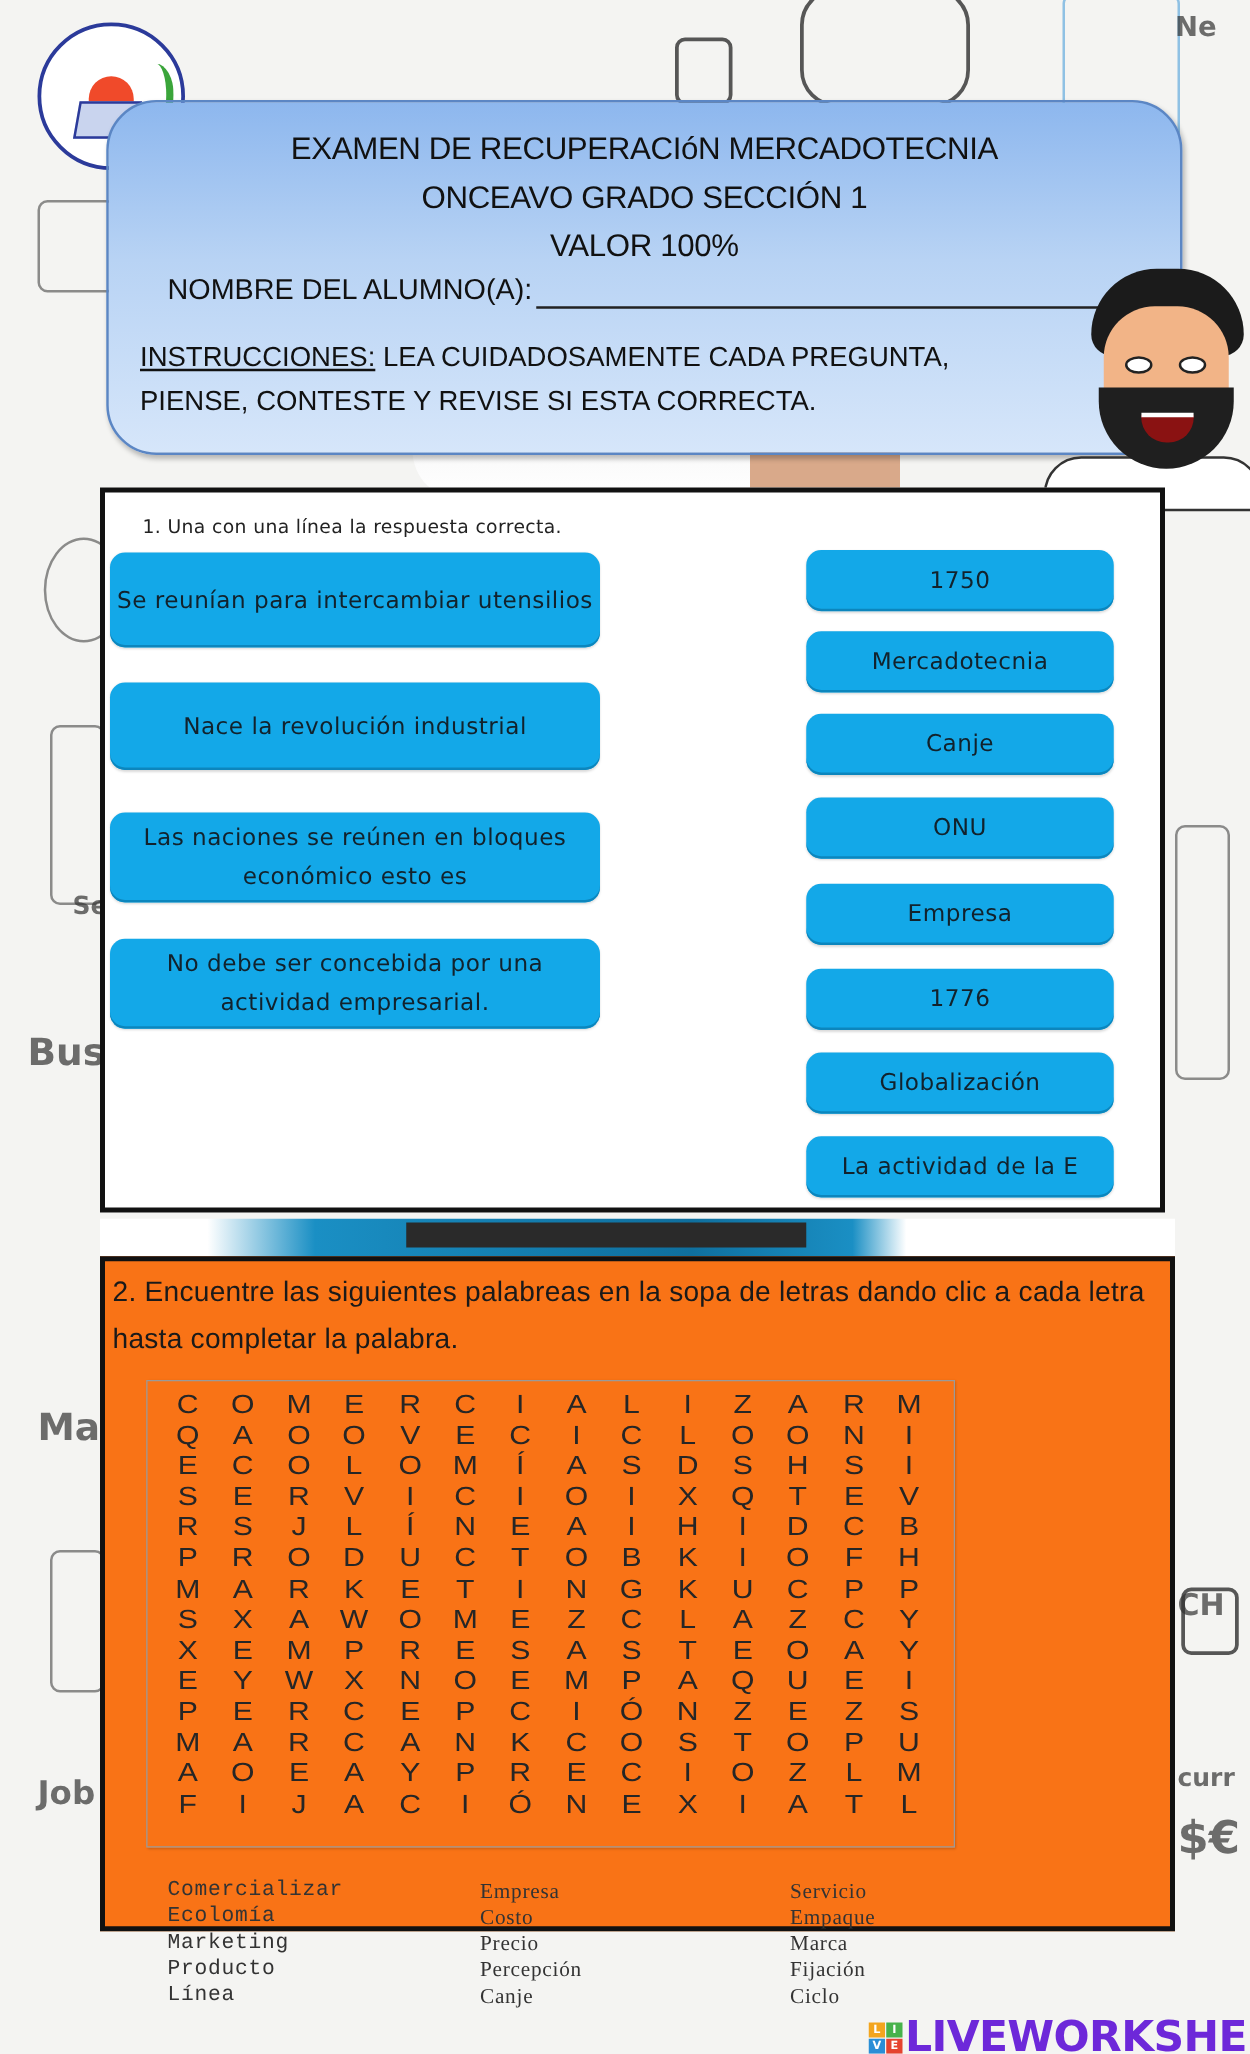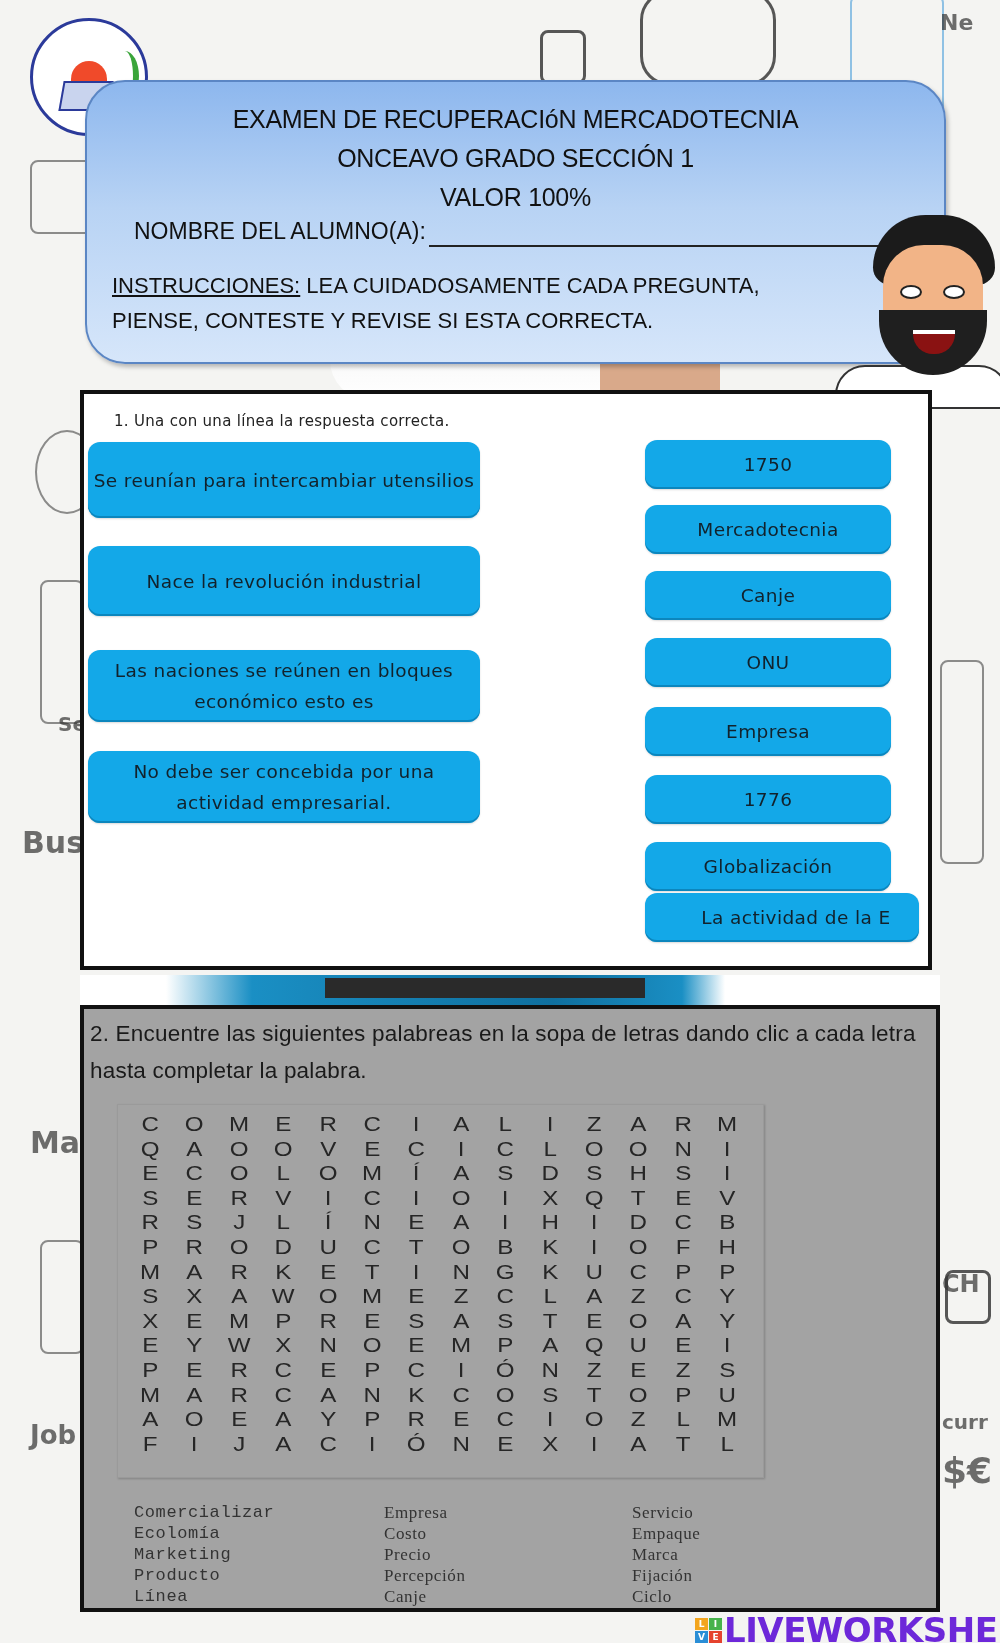--- a/index.html
+++ b/index.html
@@ -63,22 +63,22 @@
     box-shadow: inset 0 -2px 0 #0c86bd, 0 1px 2px rgba(0,0,0,.15);
     display:flex; align-items:center; justify-content:center; text-align:center;
     font-family: "DejaVu Sans", sans-serif; font-size:18.5px; color:#12222c; line-height:31px;
     letter-spacing:.4px; cursor:pointer;
   }
   .card.left { left:4px; width:392px; }
   .card.right { left:561px; width:246px; height:49px; }
 
   
   .q2 {
-    position:absolute; left:80px; top:1005px; width:860px; height:607px;
-    background:#a3a3a3; border:4px solid #111; box-sizing:border-box;
+    position:absolute; left:80px; top:1005px; width:860px; height:540px;
+    background:#f97316; border:4px solid #111; box-sizing:border-box;
   }
   .q2 .title { position:absolute; left:6px; top:6px; width:830px; font-family:"Liberation Sans", sans-serif; font-size:22.5px; line-height:37px; color:#1a1a1a; letter-spacing:.2px; }
   .grid {
     position:absolute; left:33px; top:95px; width:647px; height:374px;
     border:1.5px solid #9a9a9a; box-sizing:border-box;
     box-shadow: 1px 1px 2px rgba(0,0,0,.2);
   }
   .grid-inner { position:absolute; left:10px; top:7px; display:grid;
     grid-template-columns: repeat(14, 44.4px); grid-auto-rows: 24.6px; }
   .cell { font-family:"Liberation Sans", sans-serif; font-size:21px; text-align:center; color:#262626; line-height:24.6px; cursor:pointer; transform: scaleX(1.15); }
@@ -153,21 +153,21 @@
   <div class="card left" style="top:256px;height:72px;">Las naciones se reúnen en bloques económico esto es</div>
   <div class="card left" style="top:357px;height:72px;">No debe ser concebida por una actividad empresarial.</div>
 
   <div class="card right" style="top:46px;">1750</div>
   <div class="card right" style="top:111px;">Mercadotecnia</div>
   <div class="card right" style="top:177px;">Canje</div>
   <div class="card right" style="top:244px;">ONU</div>
   <div class="card right" style="top:313px;">Empresa</div>
   <div class="card right" style="top:381px;">1776</div>
   <div class="card right" style="top:448px;">Globalización</div>
-  <div class="card right" style="top:499px;padding-left:28px;">La actividad de la E</div>
+  <div class="card right" style="top:515px;">La actividad de la E</div>
 </div>
 
 <div class="q2">
   <div class="title">2. Encuentre las siguientes palabreas en la sopa de letras dando clic a cada letra hasta completar la palabra.</div>
   <div class="grid">
     <div class="grid-inner" id="grid-inner">
         <div class="cell">C</div>
         <div class="cell">O</div>
         <div class="cell">M</div>
         <div class="cell">E</div>

